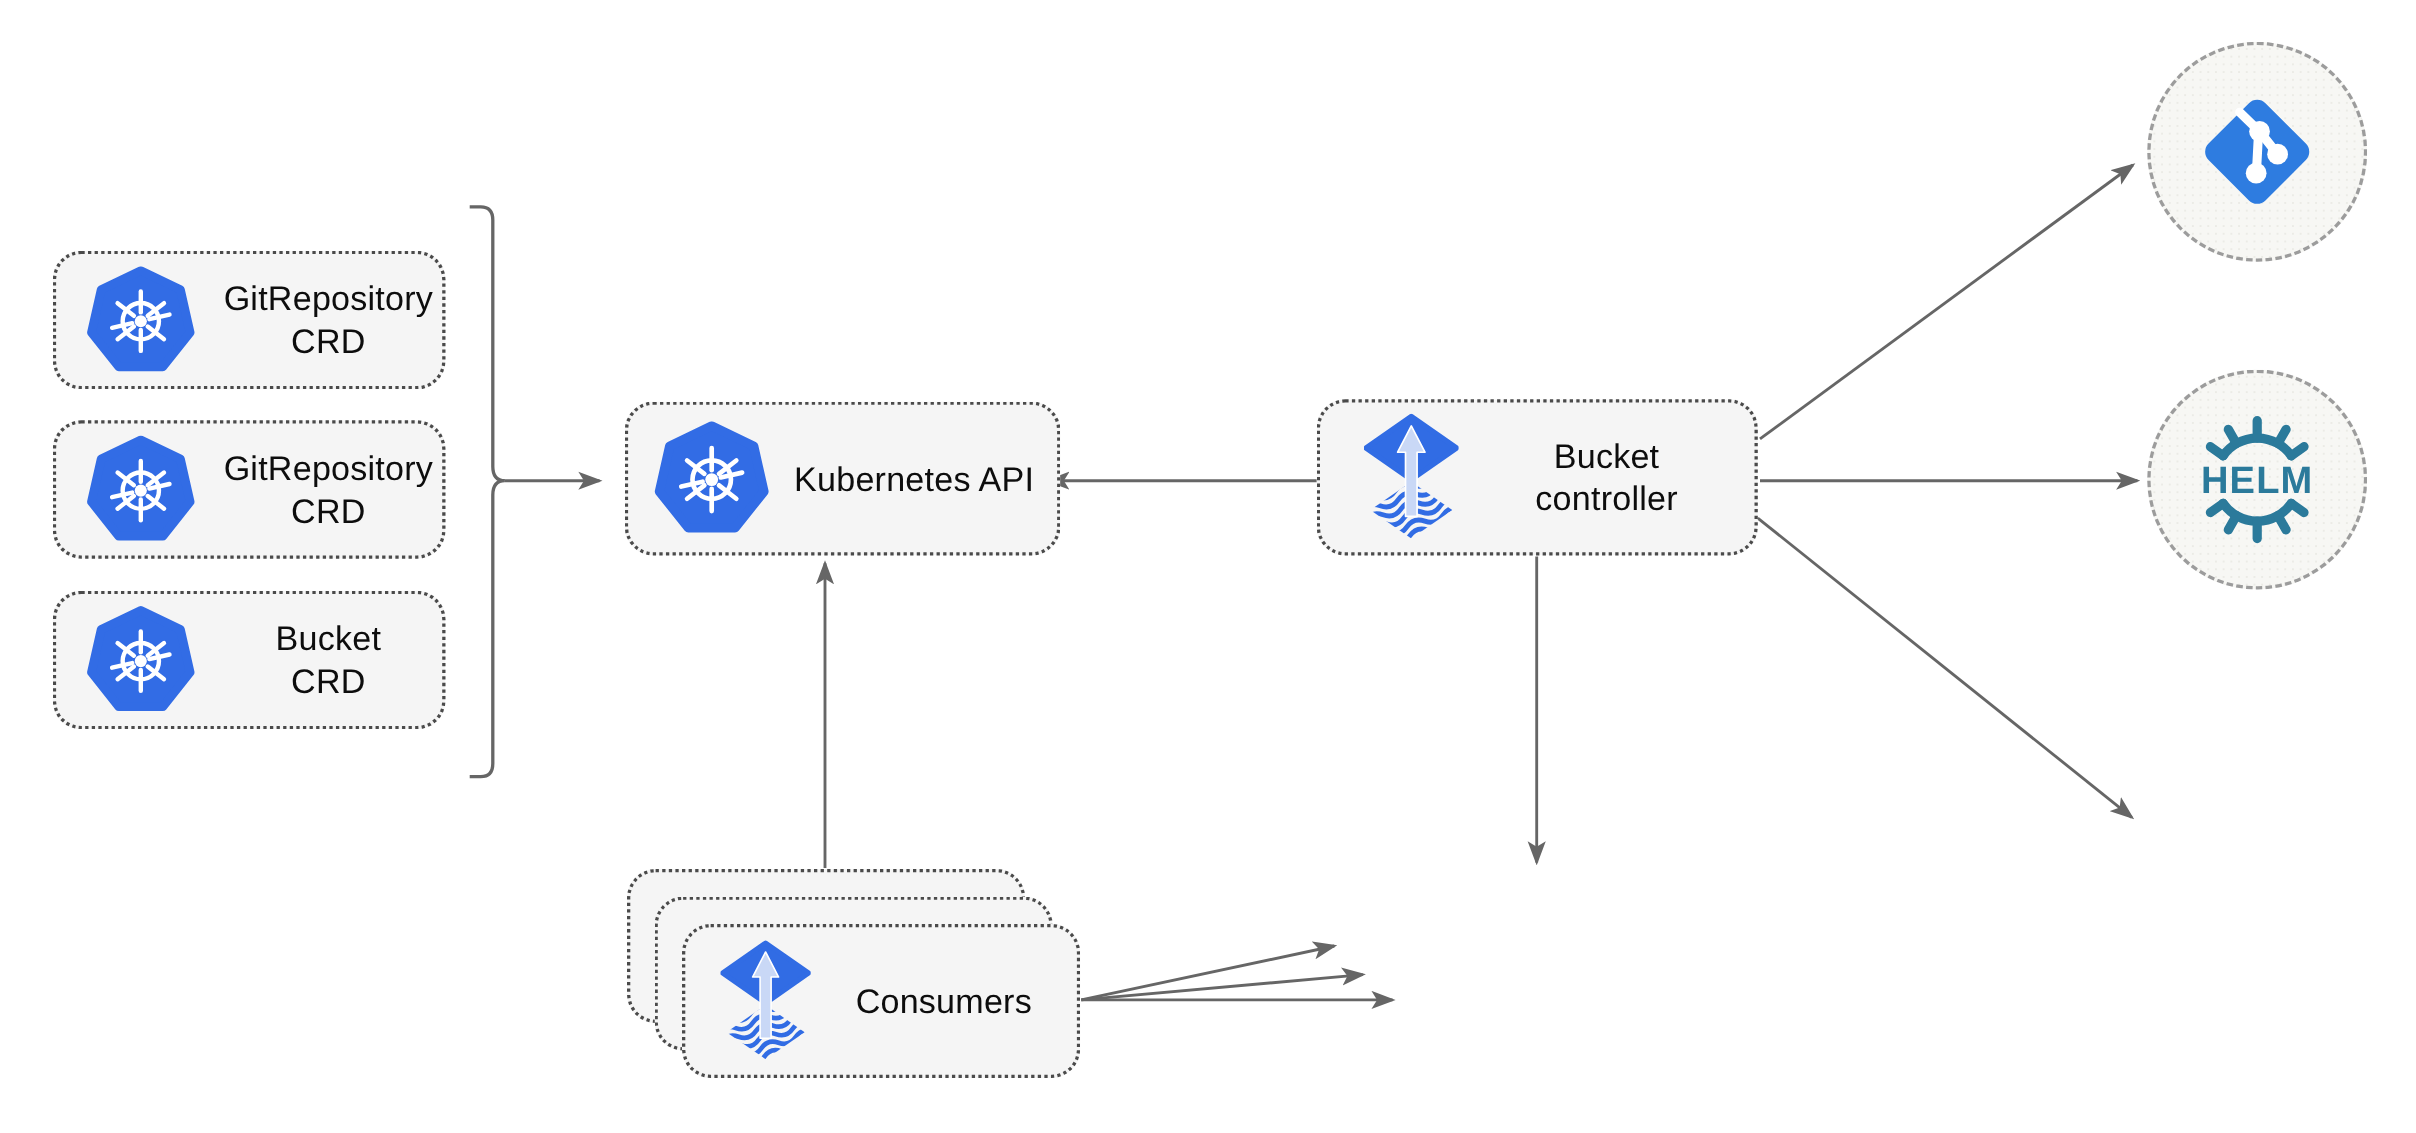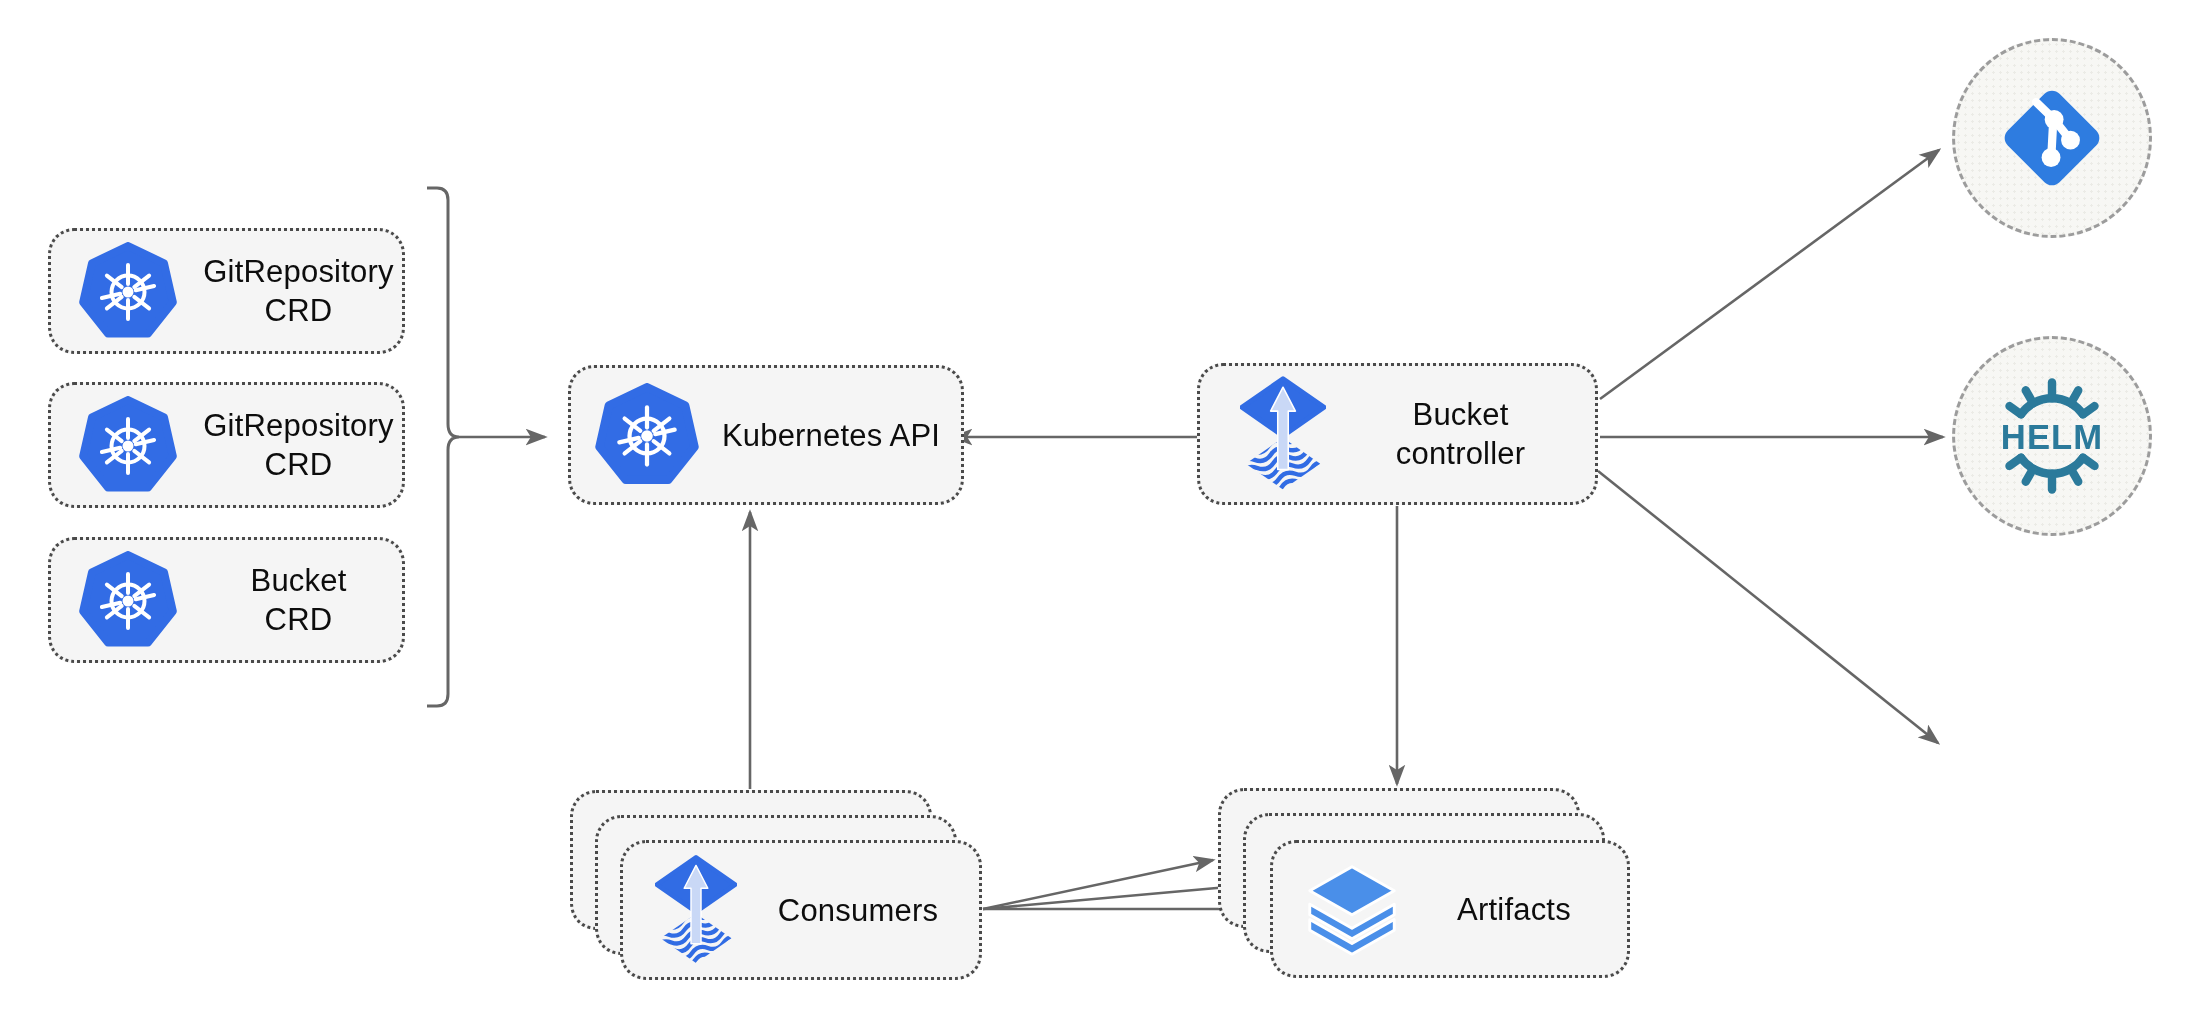--- a/index.html
+++ b/index.html
@@ -228,34 +228,20 @@
               <path d="M0,114 q9,-7 18,0 t18,0 t18,0 t18,0 t18,0"></path>
             </g>
           </g>
           <polygon points="45,11 58,36 50.5,36 50.5,97 39.5,97 39.5,36 32,36" style="fill:var(--flux-arrow-light)" stroke="#ffffff" stroke-width="1.6" stroke-linejoin="round"></polygon>
         </svg>
       </span>
       <span class="label">Consumers</span>
     </div>
   </div>
 
-  <div class="stack stack-artifacts">
-    <div class="box ghost layer0"></div>
-    <div class="box ghost layer1"></div>
-    <div class="box front">
-      <span class="iconwrap">
-        <svg width="96" height="96" viewBox="0 0 100 100">
-          <polygon points="6,60 50,85 94,60 94,71 50,96 6,71" style="fill:var(--layers-blue)" stroke="#ffffff" stroke-width="3" stroke-linejoin="round"></polygon>
-          <polygon points="6,44 50,69 94,44 94,55 50,80 6,55" style="fill:var(--layers-blue)" stroke="#ffffff" stroke-width="3" stroke-linejoin="round"></polygon>
-          <polygon points="50,5 94,30 50,55 6,30" style="fill:var(--layers-blue)" stroke="#ffffff" stroke-width="3" stroke-linejoin="round"></polygon>
-        </svg>
-      </span>
-      <span class="label">Artifacts</span>
-    </div>
-  </div>
 
   <div class="endpoint" id="endpoint-git">
     <span class="iconwrap">
       <svg width="118" height="118" viewBox="0 0 100 100">
         <rect x="19" y="19" width="62" height="62" rx="9" transform="rotate(45 50 50)" style="fill:var(--git-blue)"></rect>
         <g stroke="#ffffff" stroke-width="7" stroke-linecap="round">
           <line x1="36.5" y1="19.5" x2="51.8" y2="34.3"></line>
           <line x1="51.8" y1="34.3" x2="65.7" y2="51.8"></line>
           <line x1="51" y1="36" x2="49.4" y2="66"></line>
         </g>

